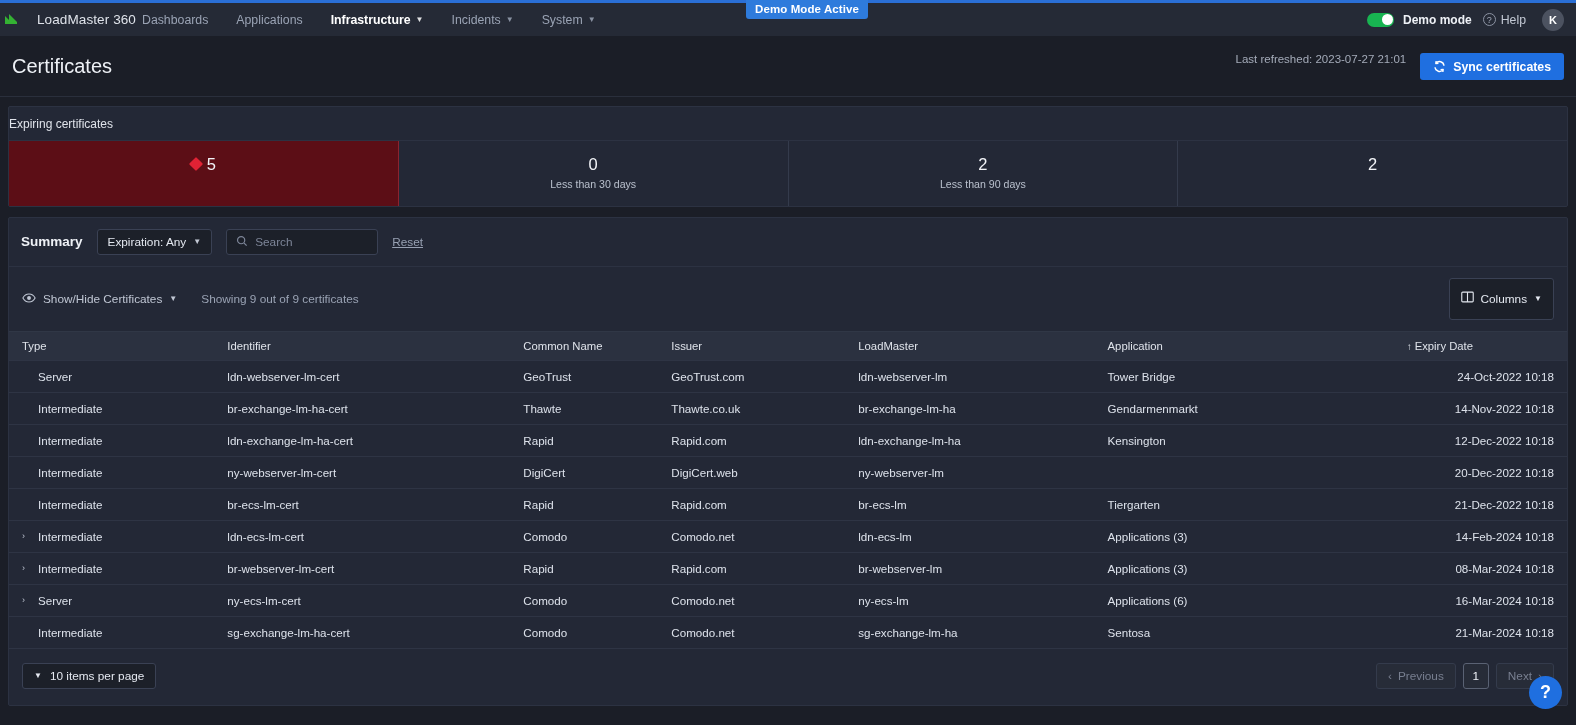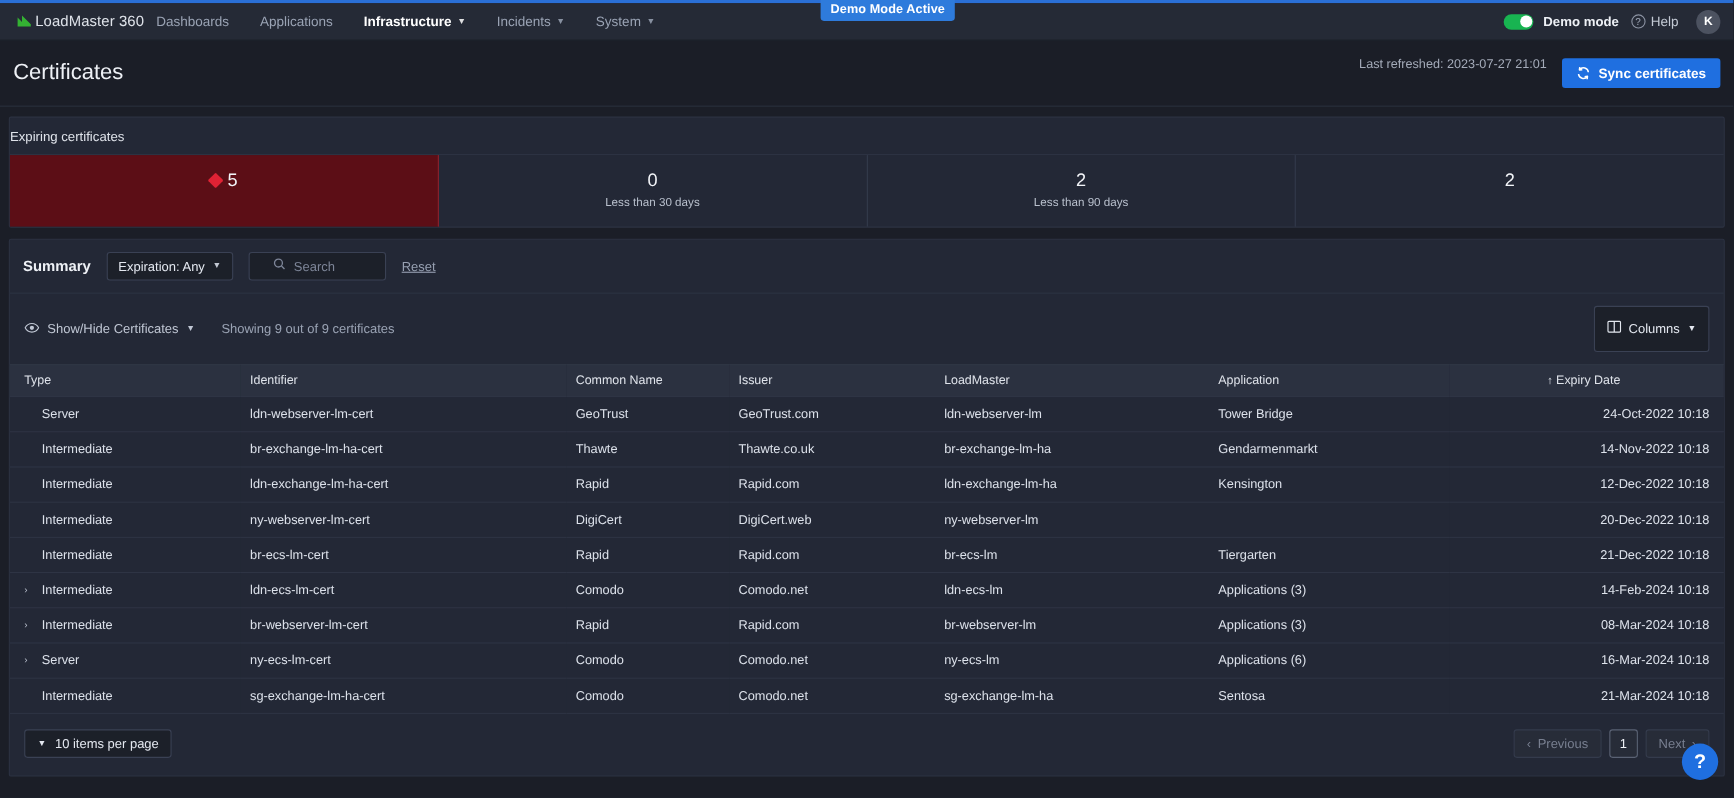--- a/index.html
+++ b/index.html
@@ -23,21 +23,21 @@
     letter-spacing: .1px; z-index: 40;
   }
 
   
   .navbar {
     height: 34px; background: #252a36;
     display: flex; align-items: center;
     position: relative;
     border-bottom: 1px solid #1b1e27;
   }
-  .brand { display: flex; align-items: center; gap: 2px; padding-left: 15px; width: 116px; }
+  .brand { display: flex; align-items: center; gap: 18px; padding-left: 4px; width: 116px; }
   .brand-logo { width: 15px; height: 15px; flex: 0 0 auto; }
   .brand-text { font-size: 13.5px; color: #dfe3ea; letter-spacing: .1px; white-space: nowrap; }
   .nav-items { display: flex; align-items: center; gap: 0px; margin-left: 12px; }
   .nav-item {
     font-size: 12.3px; color: #9aa3b4; padding: 8px 14px;
     display: flex; align-items: center; gap: 5px; cursor: pointer; white-space: nowrap;
   }
   .nav-item.active { color: #ffffff; font-weight: bold; }
   .nav-item .chev { font-size: 8px; opacity: .85; }
   .nav-right { margin-left: auto; display: flex; align-items: center; gap: 9px; padding-right: 12px; }
@@ -117,22 +117,22 @@
   }
   .summary-label { font-size: 13.5px; color: #eef1f6; font-weight: bold; }
   .select-box {
     background: #1c2029; border: 1px solid #3a4154; border-radius: 3px;
     height: 26px; display: flex; align-items: center; gap: 7px;
     padding: 0 10px; font-size: 11.8px; color: #e4e8f0; cursor: pointer;
   }
   .select-box .chev { font-size: 8px; color: #c3c9d4; }
   .search-box {
     background: #1c2029; border: 1px solid #3a4154; border-radius: 3px;
-    height: 26px; width: 125px; display: flex; align-items: center; gap: 7px;
-    padding: 0 21px;
+    height: 26px; width: 152px; display: flex; align-items: center; gap: 7px;
+    padding: 0 9px;
   }
   .search-box input {
     background: transparent; border: none; outline: none;
     color: #e4e8f0; font-size: 11.8px; width: 100%;
     font-family: "Liberation Sans", sans-serif;
   }
   .search-box input::placeholder { color: #7d8598; }
   .reset-link {
     font-size: 11.8px; color: #97a0b2; text-decoration: underline; cursor: pointer;
   }

